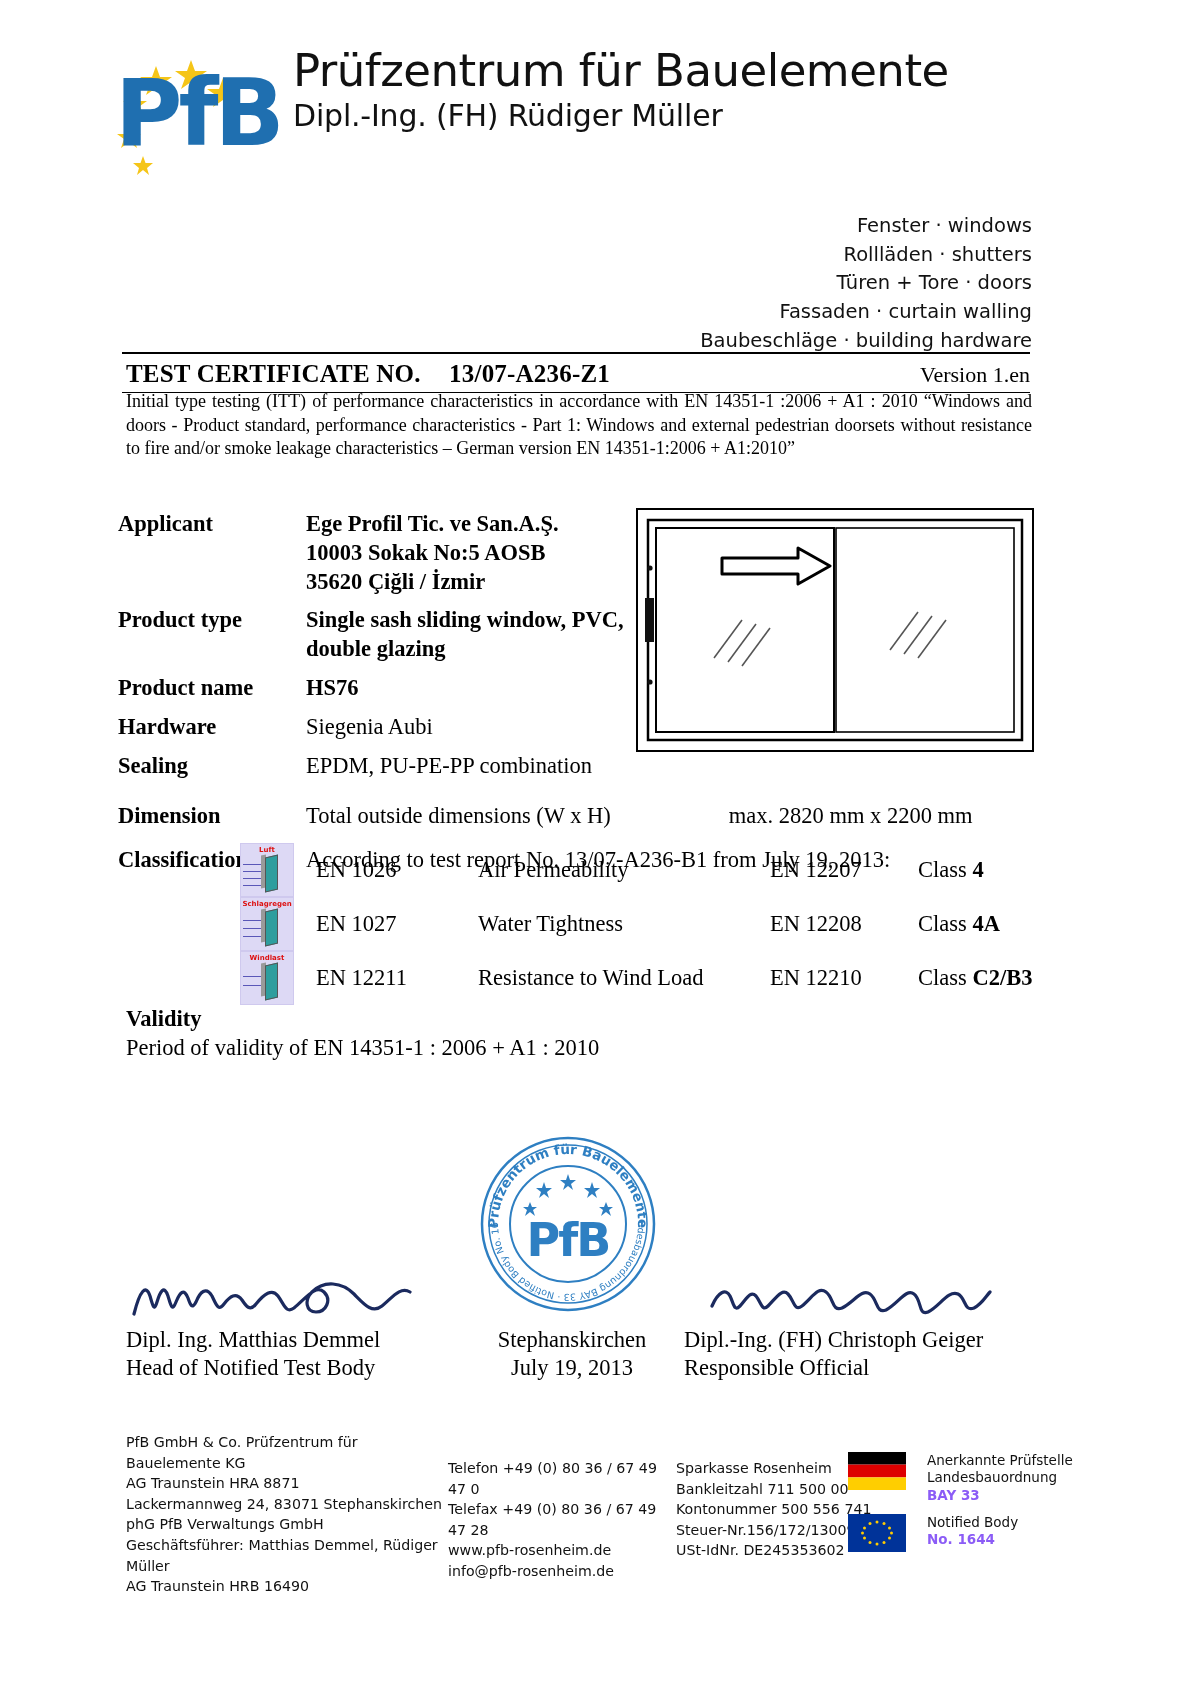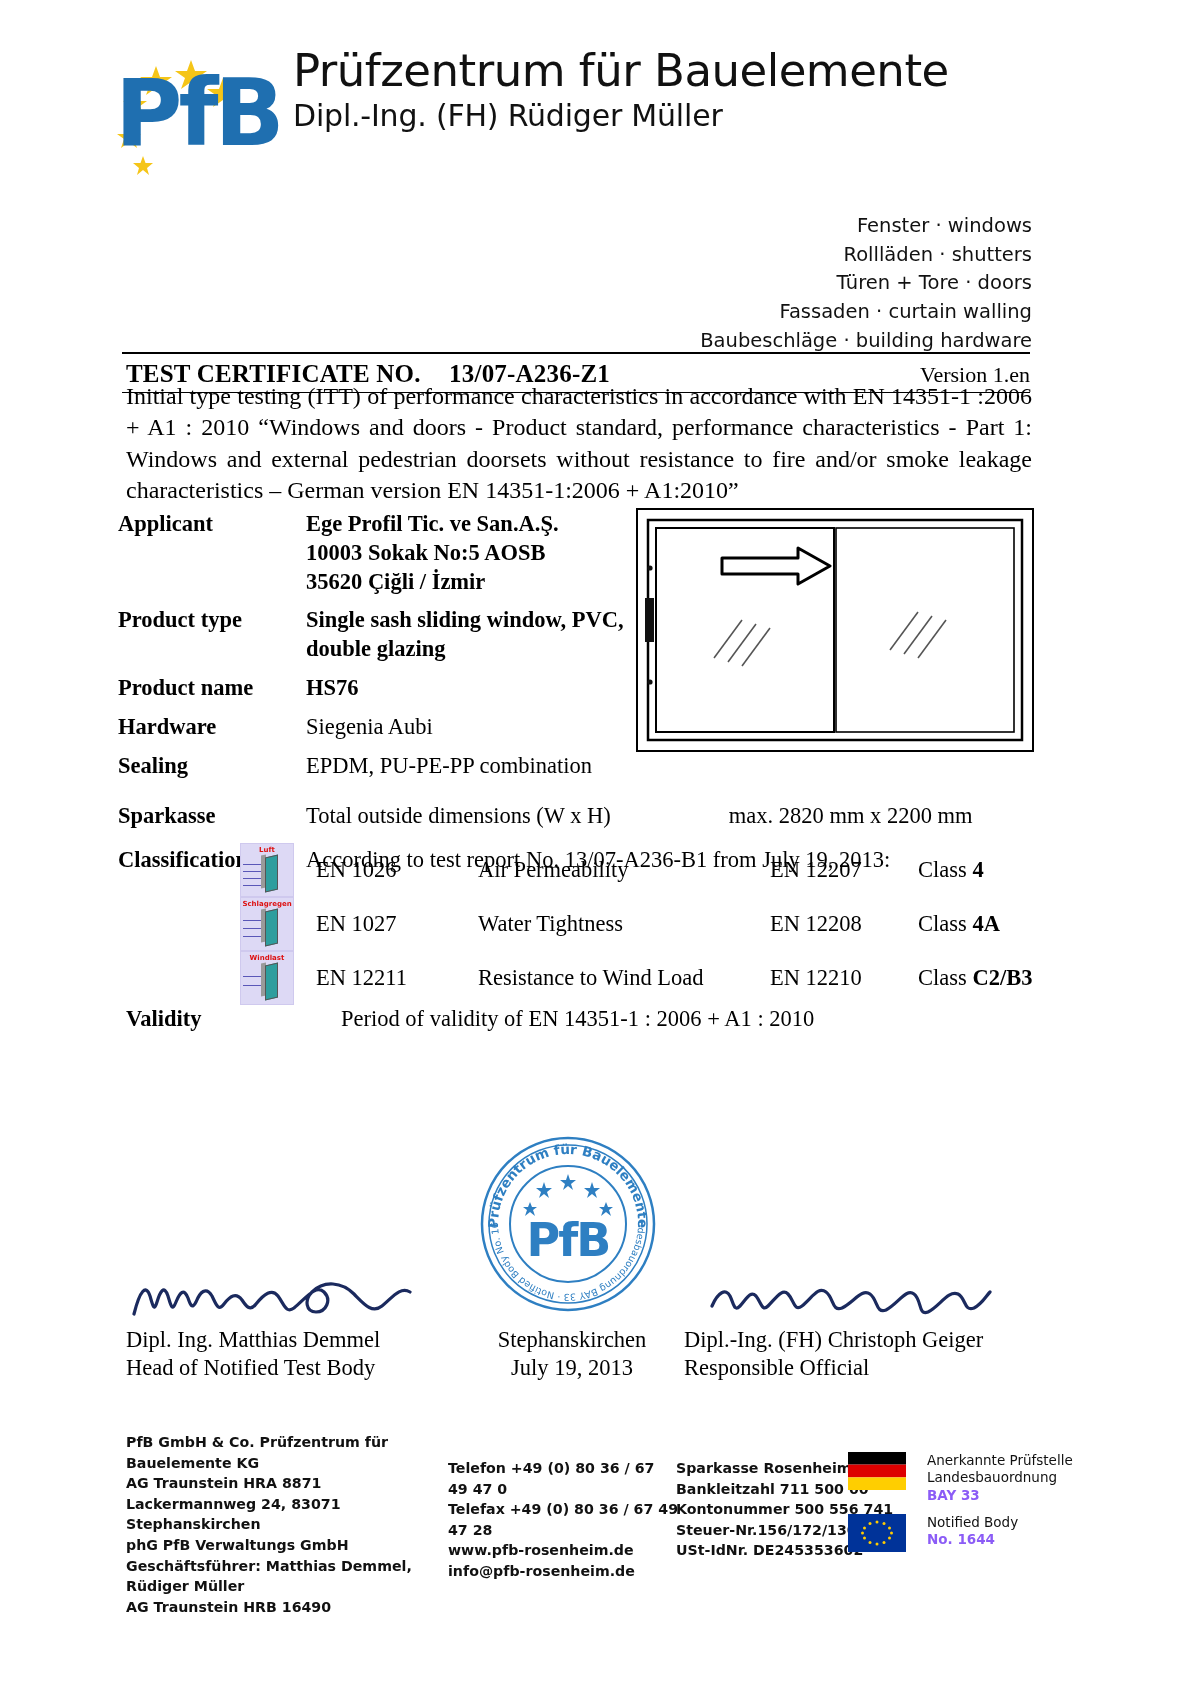--- a/index.html
+++ b/index.html
@@ -33,21 +33,21 @@
   .rule{position:absolute;left:122px;width:908px;height:2px;background:#000;}
 
   
   .title-row{position:absolute;left:126px;top:360px;width:904px;
     display:flex;align-items:baseline;justify-content:space-between;}
   .title-main{font-size:25px;font-weight:700;letter-spacing:.2px;}
   .title-num{margin-left:22px;}
   .title-version{font-size:22px;font-weight:400;}
 
   
-  .intro{position:absolute;left:126px;top:381px;width:906px;font-size:24px;
+  .intro{position:absolute;left:126px;top:390px;width:906px;font-size:18px;
     line-height:1.31;text-align:justify;}
 
   
   .rows{position:absolute;left:118px;top:510px;width:906px;}
   .row{display:flex;align-items:flex-start;margin-bottom:10px;}
   .lbl{width:188px;flex:none;font-size:22.5px;font-weight:700;line-height:1.28;}
   .val{font-size:22.5px;line-height:1.28;}
   .val.bold{font-weight:700;}
   .val-line{display:block;font-weight:bold;}
 
@@ -73,39 +73,39 @@
   .cicon .edge{position:absolute;left:20px;top:11px;width:5px;height:33px;
     background:#9a9a9a;transform:skewY(-14deg);}
   .cicon .ray{position:absolute;left:2px;width:20px;height:1px;background:#5a57b8;}
   .cen{width:162px;flex:none;font-size:22.5px;}
   .cname{width:292px;flex:none;font-size:22.5px;}
   .cstd{width:148px;flex:none;font-size:22.5px;}
   .ccls{font-size:22.5px;}
   .ccls b{font-weight:700;}
 
   
-  .validity{position:absolute;left:126px;top:1005px;width:906px;display:flex;}
+  .validity{position:absolute;left:126px;top:1005px;width:906px;display:flex;flex-direction:column;}
   .validity .lbl{width:215px;}
 
   
   .stamp{position:absolute;left:472px;top:1128px;width:192px;height:192px;}
 
   
   .sig-left{position:absolute;left:126px;top:1262px;width:300px;height:70px;}
   .sig-right{position:absolute;left:706px;top:1262px;width:290px;height:70px;}
 
   .sigblock{position:absolute;font-size:22.5px;line-height:1.24;}
   .sig-a{left:126px;top:1326px;}
   .sig-b{left:482px;top:1326px;text-align:center;width:180px;}
   .sig-c{left:684px;top:1326px;}
 
   
   .footer{position:absolute;left:126px;top:1432px;width:950px;
     font-family:"DejaVu Sans", sans-serif;font-size:14.2px;color:#111;line-height:1.45;}
-  .fcol{position:absolute;font-weight:bold;}
+  .fcol{position:absolute;}
   .fc1{left:0;top:0;width:320px;}
   .fc2{left:322px;top:26px;width:230px;}
   .fc3{left:550px;top:26px;width:240px;}
   .badges{position:absolute;left:722px;top:20px;width:230px;}
   .badge{display:flex;align-items:flex-start;margin-bottom:10px;gap:12px;}
   .flag{width:58px;height:38px;flex:none;margin-right:9px;}
   .btxt{font-family:"DejaVu Sans", sans-serif;font-size:13.5px;line-height:1.28;color:#111;}
   .btxt .accent{color:#8b5cf6;font-weight:700;}
 </style>
 </head>
@@ -204,21 +204,21 @@
       <div class="lbl">Hardware</div>
       <div class="val">Siegenia Aubi</div>
     </div>
 
     <div class="row">
       <div class="lbl">Sealing</div>
       <div class="val">EPDM, PU-PE-PP combination</div>
     </div>
 
     <div class="row" style="margin-top:22px">
-      <div class="lbl">Sparkasse</div>
+      <div class="lbl">Dimension</div>
       <div class="val dim-row">
         <span class="dim-text">Total outside dimensions (W x H)</span>
         <span class="dim-max">max. 2820 mm x 2200 mm</span>
       </div>
     </div>
 
     <div class="row" style="margin-top:15px">
       <div class="lbl">Classification</div>
       <div class="val class-intro">According to test report No. 13/07-A236-B1 from July 19, 2013:</div>
     </div>

